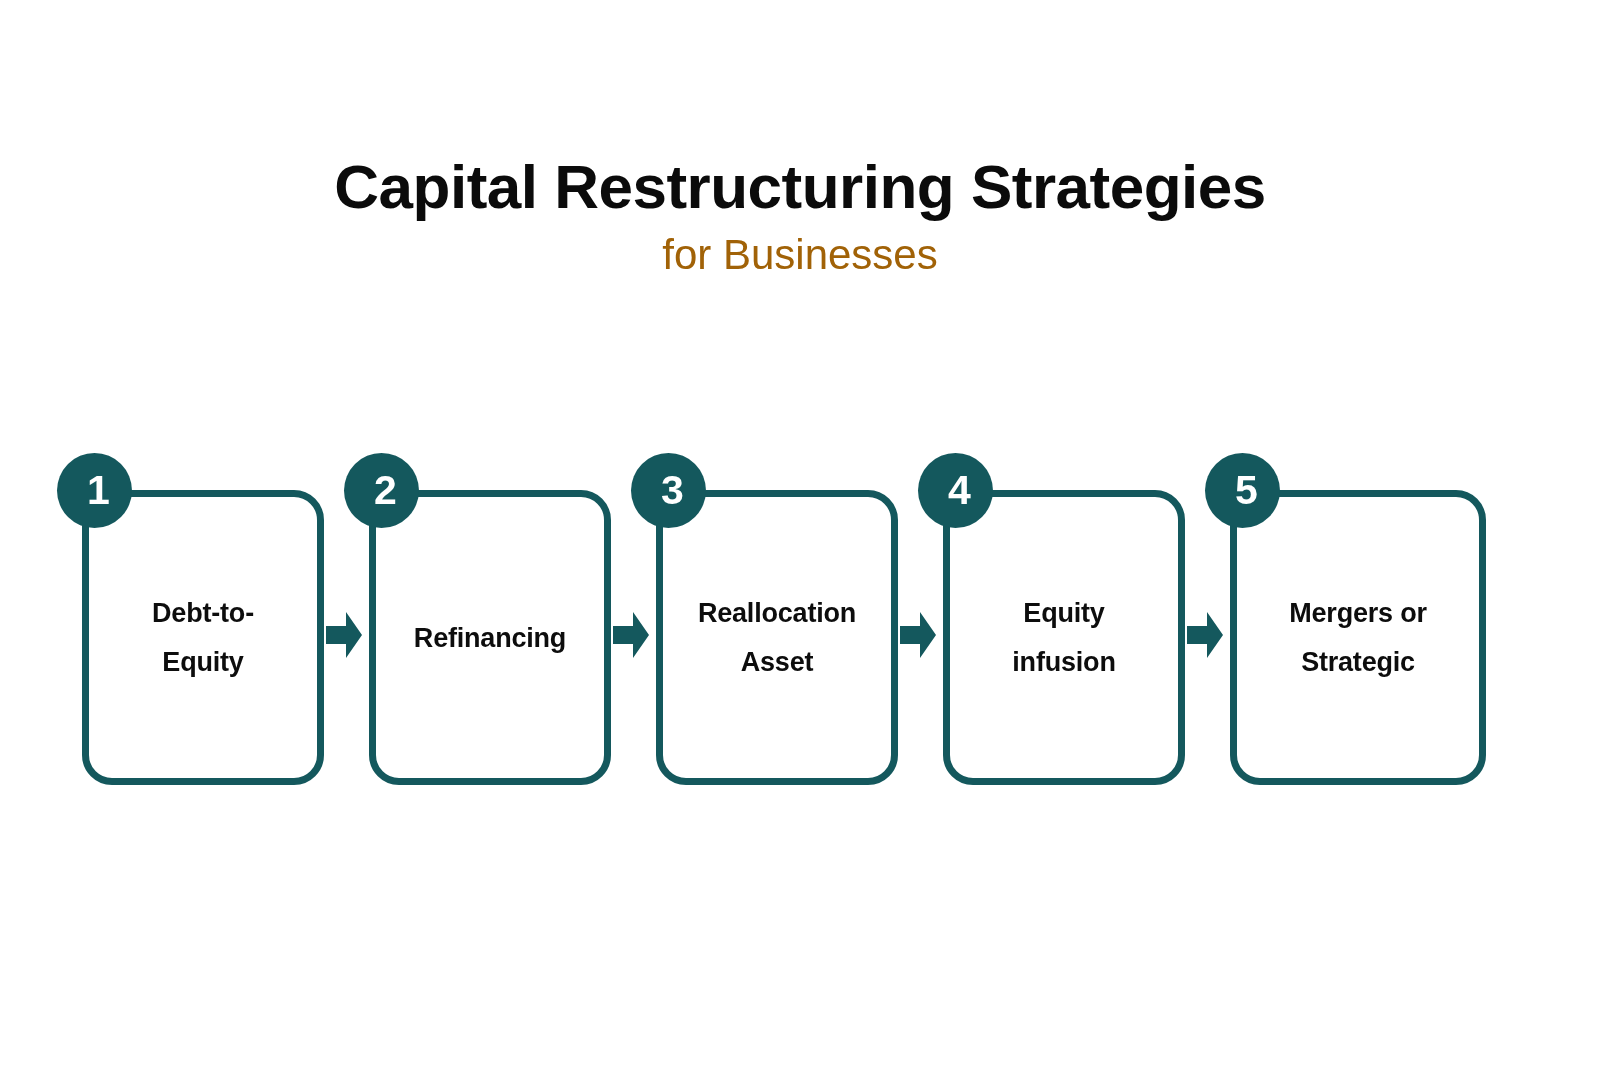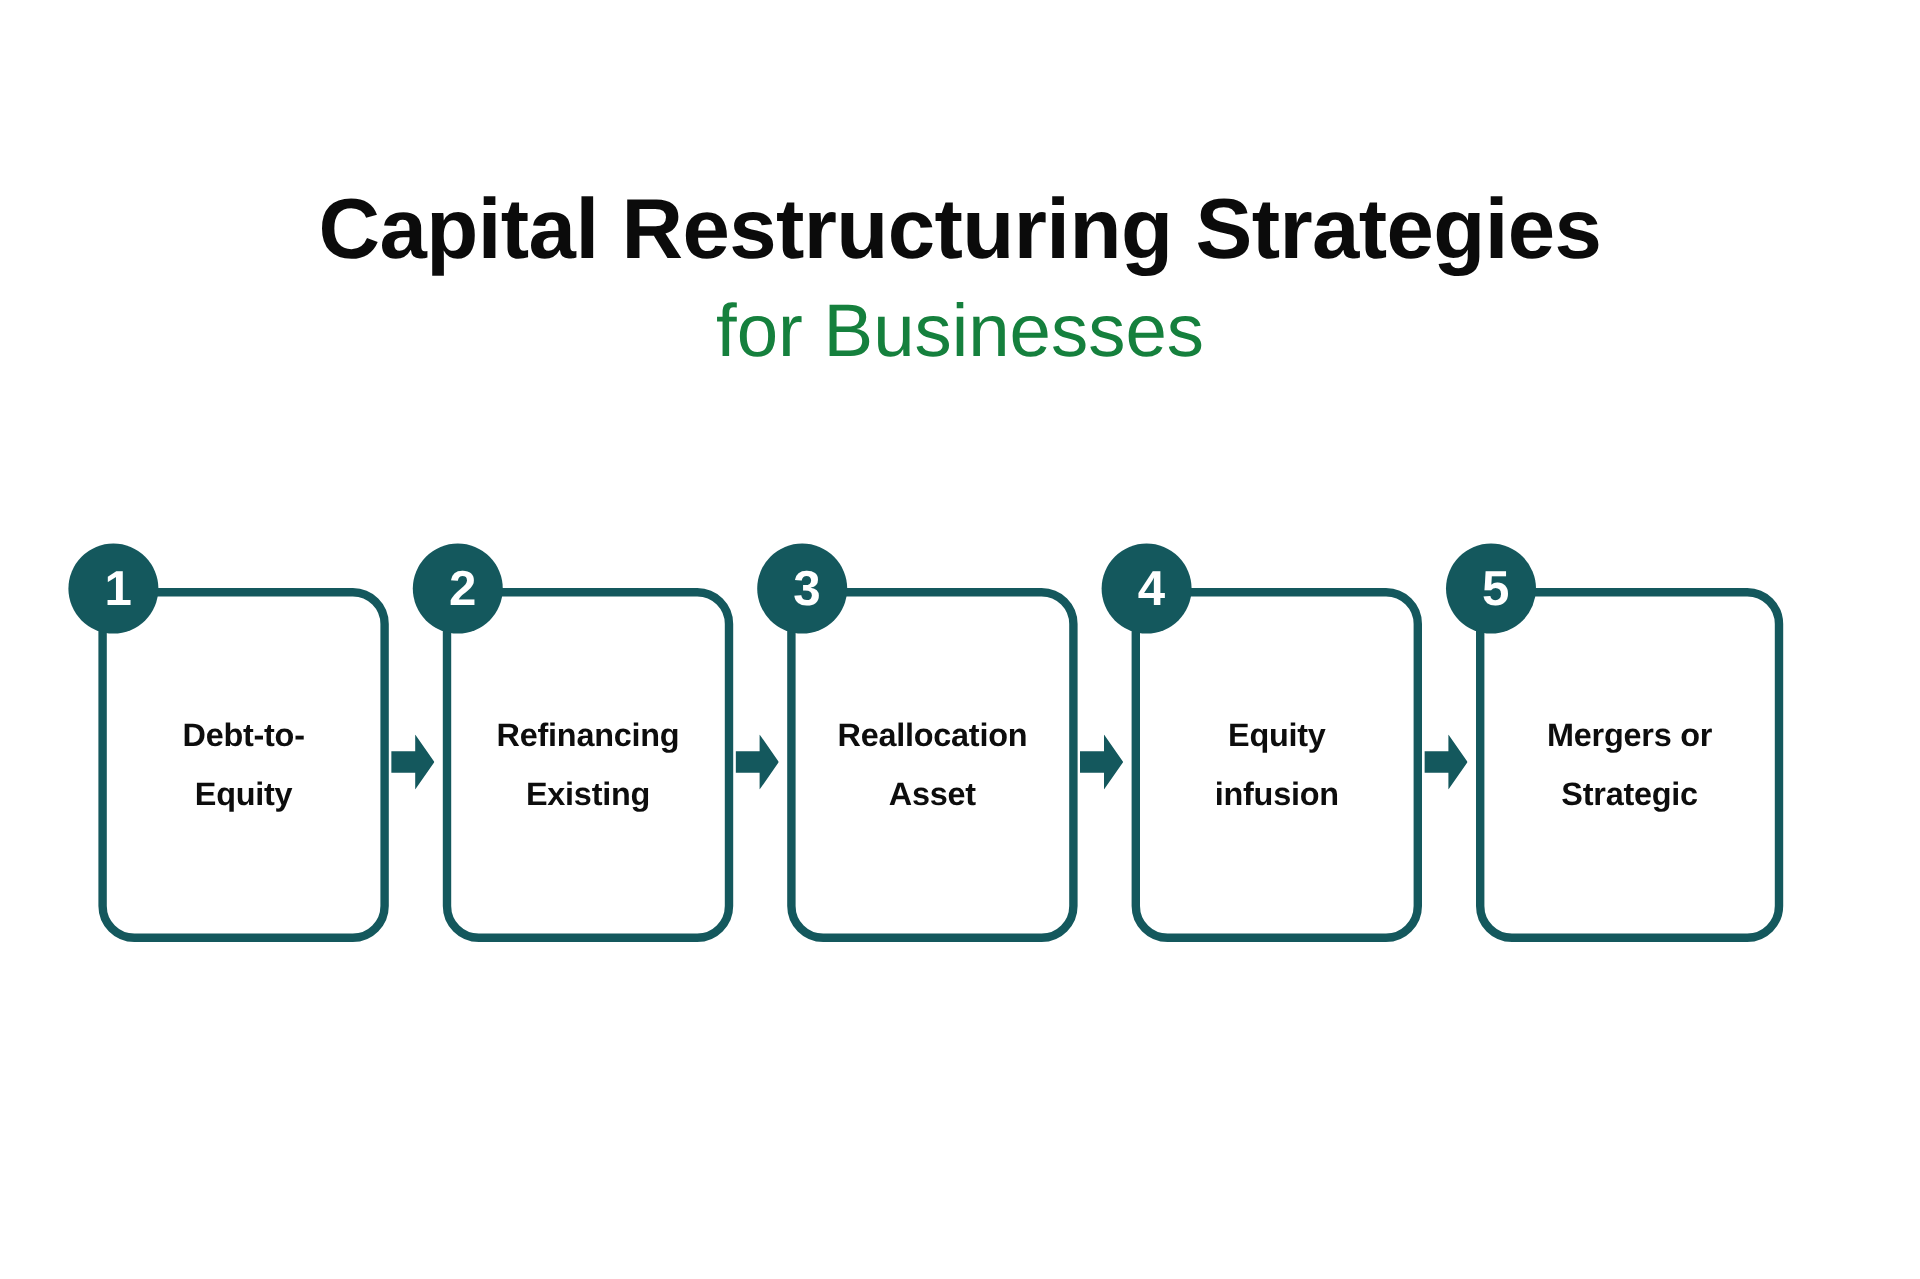--- a/index.html
+++ b/index.html
@@ -25,32 +25,32 @@
   
   .title-block {
     position: absolute;
     left: 0;
     top: 155px;
     width: 1600px;
     text-align: center;
   }
   .title-line-1 {
     display: block;
-    font-size: 71px;
+    font-size: 62px;
     font-weight: 700;
     letter-spacing: -0.5px;
     color: #0b0b0b;
     line-height: 1.04;
     white-space: nowrap;
   }
   .title-line-2 {
     display: block;
-    font-size: 62px;
+    font-size: 42px;
     font-weight: 400;
-    color: #15803d;
+    color: #a16207;
     line-height: 1.22;
     margin-top: 10px;
     white-space: nowrap;
   }
 
   
   .flow {
     position: absolute;
     left: 82px;
     top: 452px;
@@ -157,21 +157,20 @@
       </svg>
     </div>
 
     <div class="step" style="left:287px;">
       <div class="card"></div>
       <div class="badge">
         <span>2</span>
       </div>
       <div class="card-label">
         <span class="ln">Refinancing</span>
-        <span class="ln">Existing</span>
       </div>
     </div>
 
     <div class="arrow" style="left:531px;">
       <svg viewBox="0 0 36 46" xmlns="http://www.w3.org/2000/svg">
         <path d="M0 14 H20 V0 L36 23 L20 46 V32 H0 Z" fill="#14585d"></path>
       </svg>
     </div>
 
     <div class="step" style="left:574px;">

